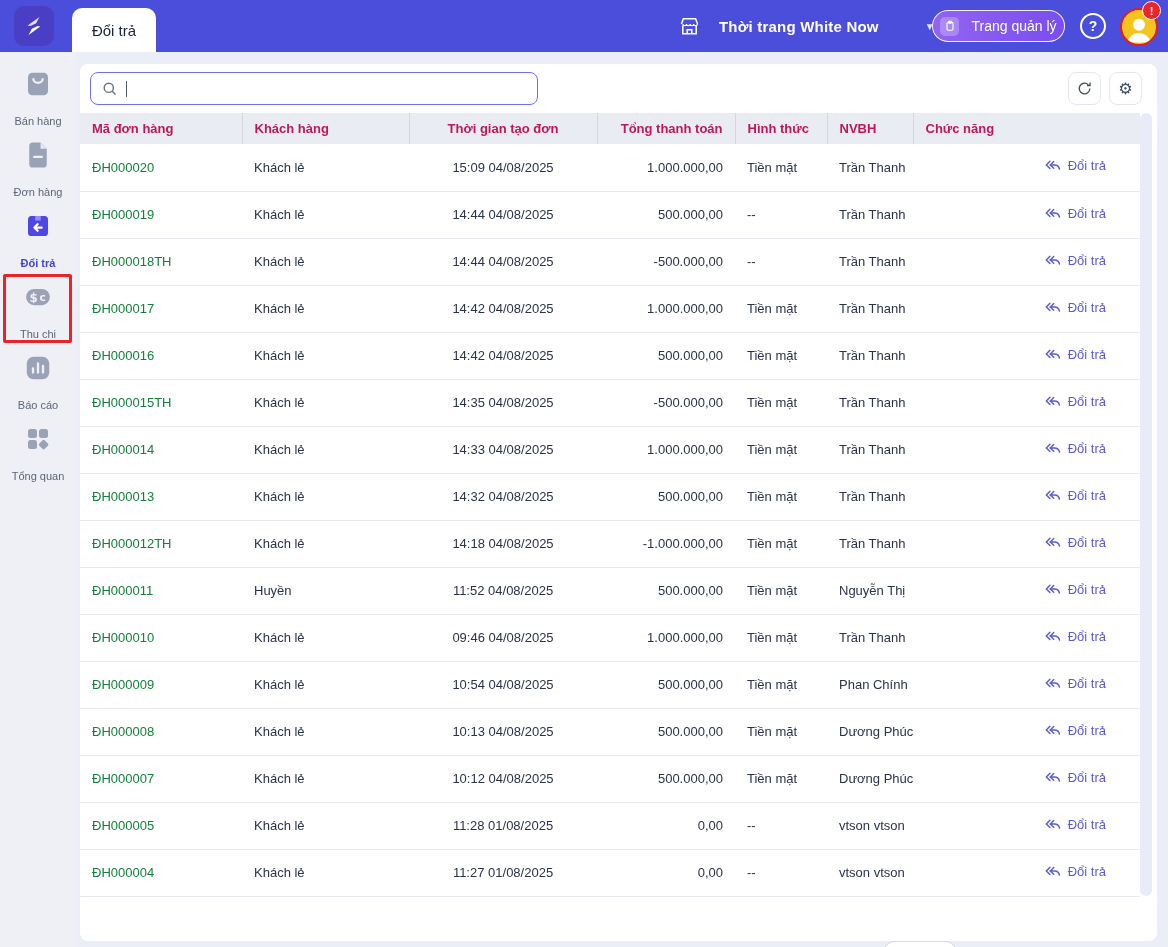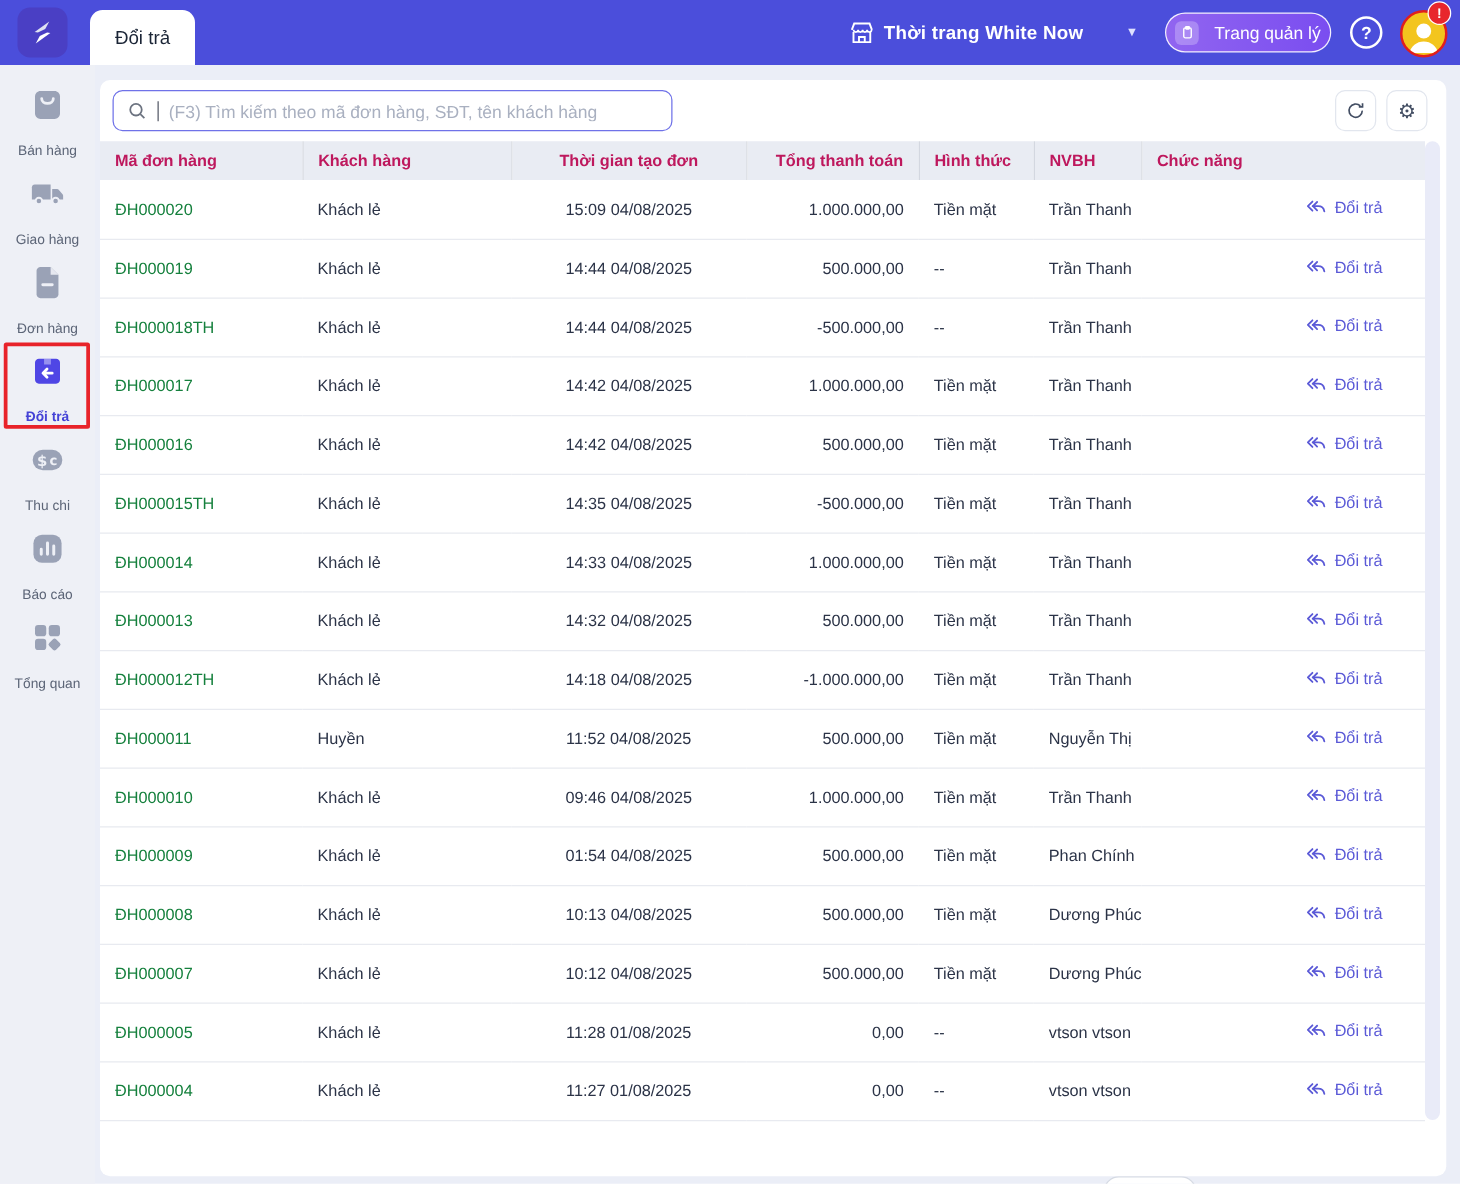--- a/index.html
+++ b/index.html
@@ -4,21 +4,21 @@
 <style>
   * { margin:0; padding:0; box-sizing:border-box; }
   html,body { width:1168px; height:947px; overflow:hidden; }
   body { font-family:"Liberation Sans","DejaVu Sans",sans-serif; background:#ebeef7; position:relative; }
 
   
   .topbar { position:absolute; left:0; top:0; width:1168px; height:52px; background:#4b4edb; }
   .logo { position:absolute; left:14px; top:6px; width:40px; height:40px; background:#4a3fc4; border-radius:10px; display:flex; align-items:center; justify-content:center; }
   .logo svg { width:26px; height:26px; }
   .top-tab { position:absolute; left:72px; top:8px; width:84px; height:44px; background:#ffffff; border-radius:10px 10px 0 0; display:flex; align-items:center; justify-content:center; font-size:15px; color:#1b2536; font-weight:500; }
-  .store-sel { position:absolute; left:678px; top:0; height:52px; display:flex; align-items:center; gap:6px; color:#fff; cursor:pointer; }
+  .store-sel { position:absolute; left:678px; top:0; height:52px; display:flex; align-items:center; gap:18px; color:#fff; cursor:pointer; }
   .store-sel .store-name { font-size:15px; font-weight:600; letter-spacing:.2px; }
   .store-caret { margin-left:28px; font-size:10px; color:#dfe1ff; }
   .admin-btn { position:absolute; left:932px; top:10px; width:133px; height:32px; border:1.5px solid rgba(255,255,255,.9); border-radius:16px; background:linear-gradient(90deg,#9165f0,#7a4df0); display:flex; align-items:center; justify-content:center; gap:12px; color:#fff; font-size:14px; cursor:pointer; }
   .admin-btn .clip { width:19px; height:19px; border-radius:5px; background:rgba(255,255,255,.25); display:flex; align-items:center; justify-content:center; }
   .help-btn { position:absolute; left:1080px; top:13px; width:26px; height:26px; border:2px solid #fff; border-radius:50%; color:#fff; font-size:14px; font-weight:700; display:flex; align-items:center; justify-content:center; cursor:pointer; }
   .avatar { position:absolute; left:1120px; top:8px; width:38px; height:38px; border-radius:50%; background:#f3c51e; border:2px solid #e01e1e; overflow:hidden; cursor:pointer; }
   .avatar svg { width:34px; height:34px; margin:2px 0 0 0; }
   .notif-badge { position:absolute; left:1142px; top:1px; width:19px; height:19px; border-radius:50%; background:#e8262d; border:1.5px solid #ffffff; color:#fff; font-size:11px; font-weight:700; display:flex; align-items:center; justify-content:center; z-index:5; }
 
   
@@ -115,31 +115,20 @@
   <div class="nav-item">
     <span class="nav-icon">
         <svg viewBox="0 0 24 24">
           <path d="M4 6.5C4 4.6 5.6 3 7.5 3h9C18.4 3 20 4.6 20 6.5v11c0 1.9-1.6 3.5-3.5 3.5h-9C5.6 21 4 19.4 4 17.5z" fill="currentColor"></path>
           <path d="M8.3 8a3.7 3 0 0 0 7.4 0" fill="none" stroke="#eef0f6" stroke-width="1.8" stroke-linecap="round"></path>
         </svg>
       </span>
     <span class="nav-label">Bán hàng</span>
   </div>
 
-  <div class="nav-item">
-    <span class="nav-icon">
-        <svg viewBox="0 0 24 24">
-          <path fill="currentColor" d="M2 7.8C2 6.8 2.8 6 3.8 6H14v9.6H2z"></path>
-          <path fill="currentColor" d="M15 9h3.1c.5 0 .9.2 1.2.6l2.2 2.5c.3.3.5.7.5 1.1v2.4H15z"></path>
-          <circle cx="6.5" cy="16.6" r="2.1" fill="currentColor" stroke="#eef0f6" stroke-width="1.3"></circle>
-          <circle cx="17.2" cy="16.6" r="2.1" fill="currentColor" stroke="#eef0f6" stroke-width="1.3"></circle>
-        </svg>
-      </span>
-    <span class="nav-label">Giao hàng</span>
-  </div>
 
   <div class="nav-item">
     <span class="nav-icon">
         <svg viewBox="0 0 24 24">
           <path fill="currentColor" d="M5 4.5C5 3.1 6.1 2 7.5 2H14l5 5v12.5c0 1.4-1.1 2.5-2.5 2.5h-9C6.1 22 5 20.9 5 19.5z"></path>
           <path d="M14 2v5h5z" fill="#eef0f6" opacity=".9"></path>
           <path d="M9 13.5h6" stroke="#eef0f6" stroke-width="1.9" stroke-linecap="round"></path>
         </svg>
       </span>
     <span class="nav-label">Đơn hàng</span>
@@ -193,21 +182,20 @@
 
 <div class="card">
 
   <div class="toolbar">
     <div class="search-box">
       <svg viewBox="0 0 24 24" fill="none" stroke="#6c7380" stroke-width="2">
           <circle cx="11" cy="11" r="6.5"></circle>
           <path d="M15.9 15.9 20.5 20.5"></path>
         </svg>
       <span class="search-caret"></span>
-      <input class="search-input" type="text" placeholder="(F3) Tìm kiếm theo mã đơn hàng, SĐT, tên khách hàng" style="">
     </div>
     <div class="tool-btn refresh">
       <svg width="17" height="17" viewBox="0 0 24 24" fill="none" stroke="#434e63" stroke-width="1.9">
         <path d="M19.5 12a7.5 7.5 0 1 1-2.2-5.3"></path>
           <path d="M19.8 3.6v4.2h-4.2" stroke-width="1.9"></path>
       </svg>
     </div>
     <div class="tool-btn settings">
       <span>⚙</span>
     </div>
@@ -440,21 +428,21 @@
             <path d="M7.2 9.3h5.2c3 0 5.3 2 5.8 4.9"></path>
           </svg>
           <span>Đổi trả</span>
         </span>
       </td>
     </tr>
 
     <tr class="order-row">
       <td><span class="link">ĐH000009</span></td>
       <td>Khách lẻ</td>
-      <td class="c-center">01:54 04/08/2025</td>
+      <td class="c-center">10:54 04/08/2025</td>
       <td class="c-right">500.000,00</td>
       <td>Tiền mặt</td>
       <td>Phan Chính</td>
       <td class="td-action">
         <span class="action-link">
           <svg viewBox="0 0 20 20" fill="none" stroke="currentColor" stroke-width="1.7" stroke-linecap="round" stroke-linejoin="round">
             <path d="M7 5 2.7 9.3 7 13.6"></path>
             <path d="M11.4 5.4 7.5 9.3l3.9 3.9"></path>
             <path d="M7.2 9.3h5.2c3 0 5.3 2 5.8 4.9"></path>
           </svg>

